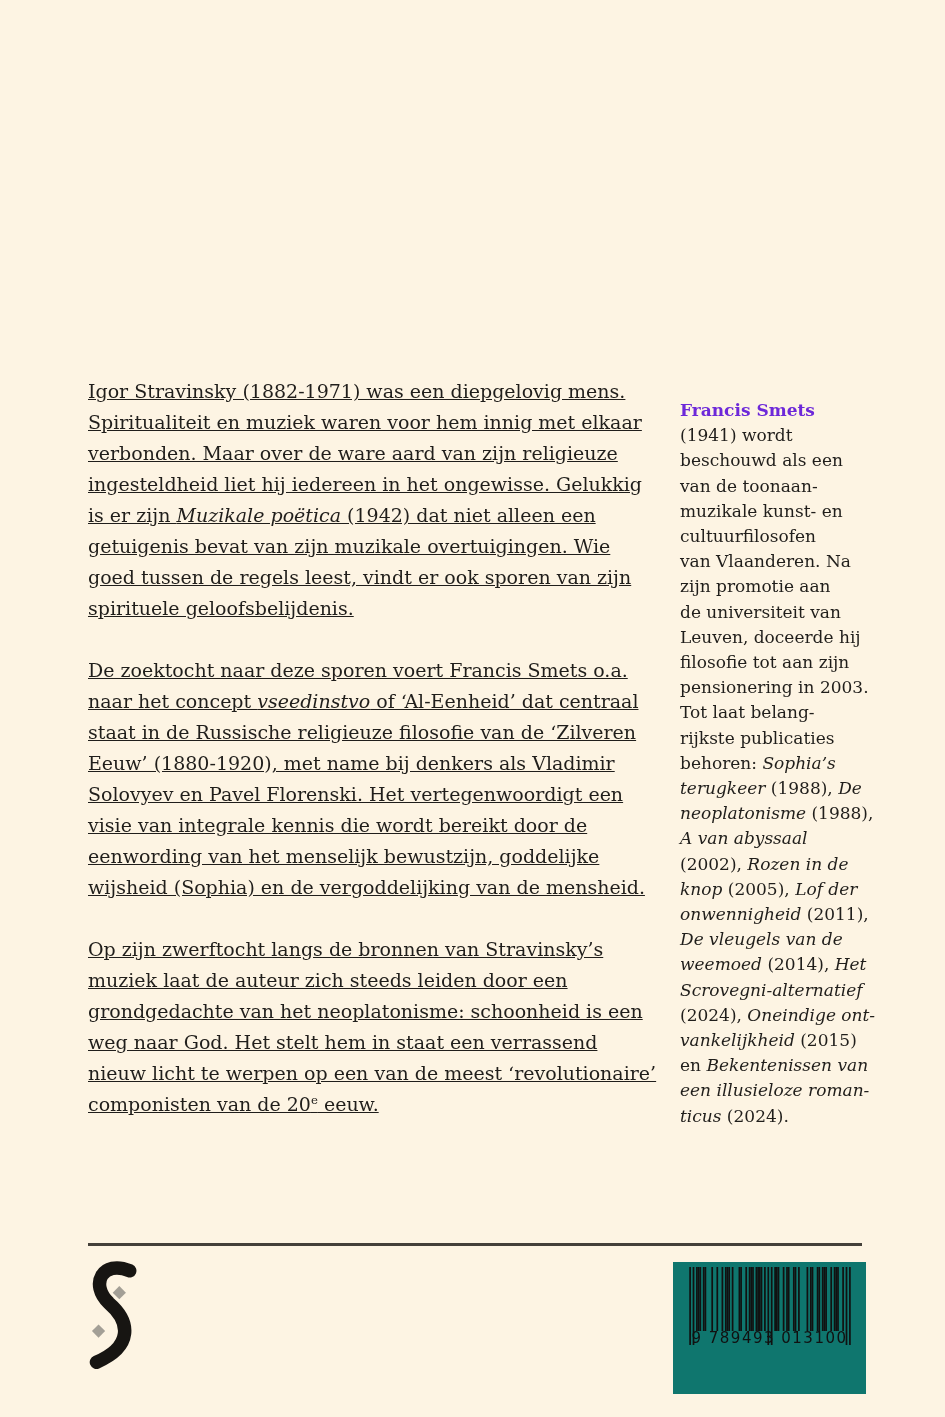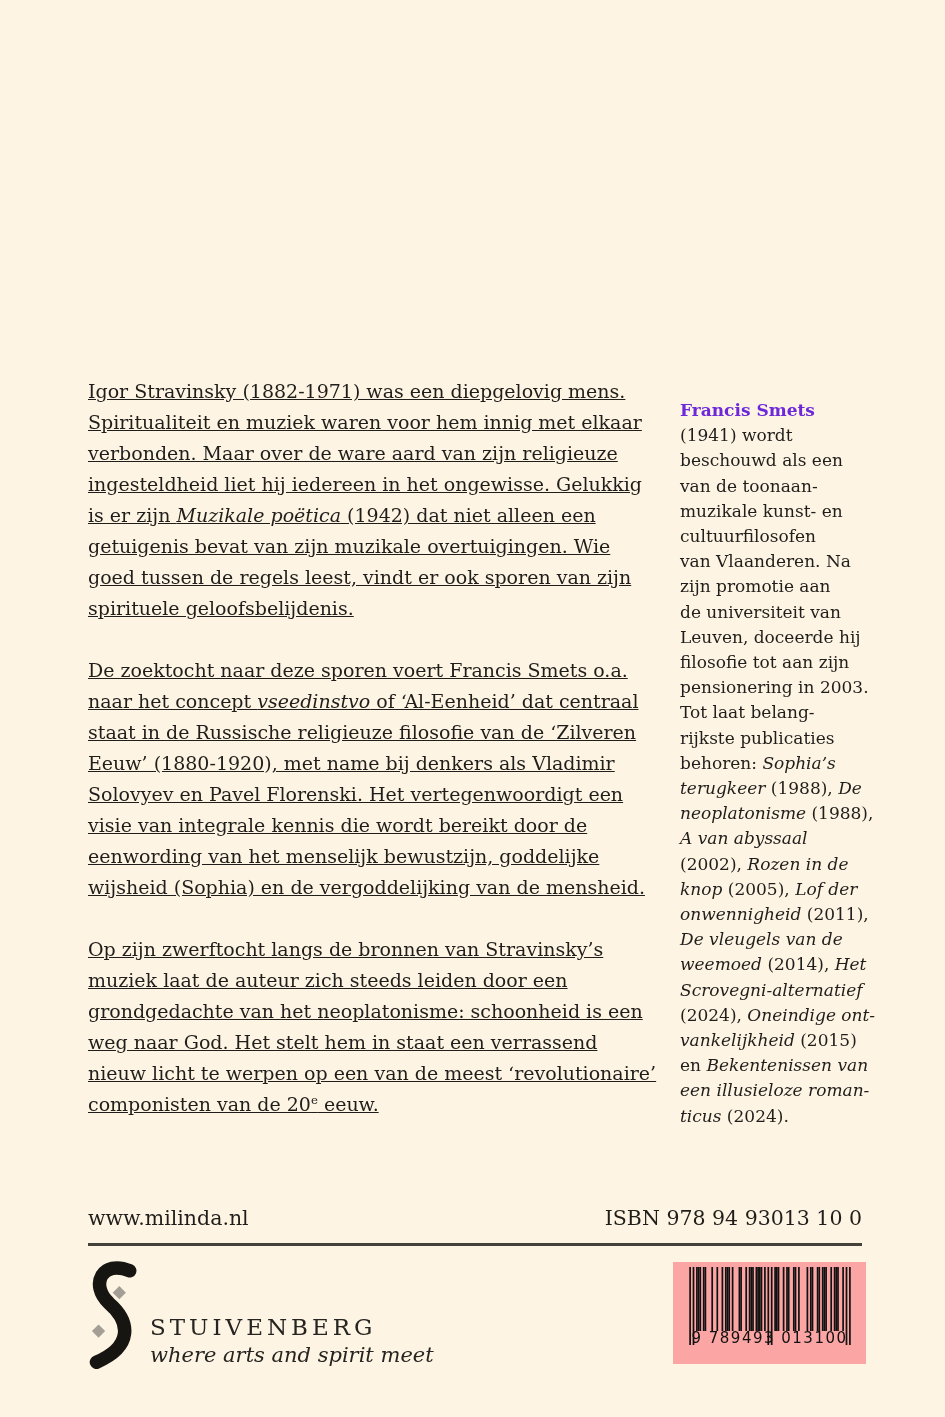--- a/index.html
+++ b/index.html
@@ -43,22 +43,22 @@
   .logo-svg{position:absolute;left:84px;top:1260px;}
   .pub-text{position:absolute;left:150px;top:1314px;}
   .pub-name{
     font-size:23px;letter-spacing:4px;color:#262420;
   }
   .pub-tagline{
     font-size:21px;font-style:italic;margin-top:3px;color:#262420;
   }
   
   .barcode-box{
-    position:absolute;left:673px;top:1262px;width:193px;height:102px;
-    background:#fca5a5;
+    position:absolute;left:673px;top:1262px;width:193px;height:132px;
+    background:#0f766e;
     display:flex;flex-direction:column;align-items:center;
   }
   .barcode-box svg{margin-top:5px;display:block;}
   .barcode-num{
     font-family:"DejaVu Sans","Liberation Sans",sans-serif;
     font-size:15px;letter-spacing:1.5px;color:#111;
     margin-top:-16px;background:transparent;
   }
 </style>
 </head>
@@ -99,37 +99,29 @@
         <div class="bio-line"><span class="it">weemoed</span><span> (2014), </span><span class="it">Het</span></div>
         <div class="bio-line"><span class="it">Scrovegni-alternatief</span></div>
         <div class="bio-line"><span>(2024), </span><span class="it">Oneindige ont-</span></div>
         <div class="bio-line"><span class="it">vankelijkheid</span><span> (2015)</span></div>
         <div class="bio-line"><span>en </span><span class="it">Bekentenissen van</span></div>
         <div class="bio-line"><span class="it">een illusieloze roman-</span></div>
         <div class="bio-line"><span class="it">ticus</span><span> (2024).</span></div>
       </div>
   </aside>
 
-  <div class="footer-row">
-    <span>www.milinda.nl</span>
-    <span>ISBN 978 94 93013 10 0</span>
-  </div>
 
   <div class="rule"></div>
 
   <svg class="logo-svg" width="54" height="112" viewBox="0 0 52 105">
     <path d="M 44 9 C 18 -2 5 22 24 40 C 45 58 47 82 12 97" fill="none" stroke="#171512" stroke-width="13" stroke-linecap="round"></path>
     <rect x="-4.5" y="-4.5" width="9" height="9" fill="#a39f96" transform="translate(34,30) rotate(45)"></rect>
     <rect x="-4.5" y="-4.5" width="9" height="9" fill="#a39f96" transform="translate(14,67) rotate(45)"></rect>
   </svg>
 
-  <div class="pub-text">
-    <div class="pub-name">STUIVENBERG</div>
-    <div class="pub-tagline">where arts and spirit meet</div>
-  </div>
 
   <div class="barcode-box">
     <svg id="barcode-svg" width="162" height="78" viewBox="0 0 161.5 78">
         <rect x="0.00" y="0" width="1.7" height="78" fill="#111"></rect>
         <rect x="3.40" y="0" width="1.7" height="78" fill="#111"></rect>
         <rect x="6.80" y="0" width="1.7" height="64" fill="#111"></rect>
         <rect x="8.50" y="0" width="1.7" height="64" fill="#111"></rect>
         <rect x="10.20" y="0" width="1.7" height="64" fill="#111"></rect>
         <rect x="13.60" y="0" width="1.7" height="64" fill="#111"></rect>
         <rect x="15.30" y="0" width="1.7" height="64" fill="#111"></rect>

